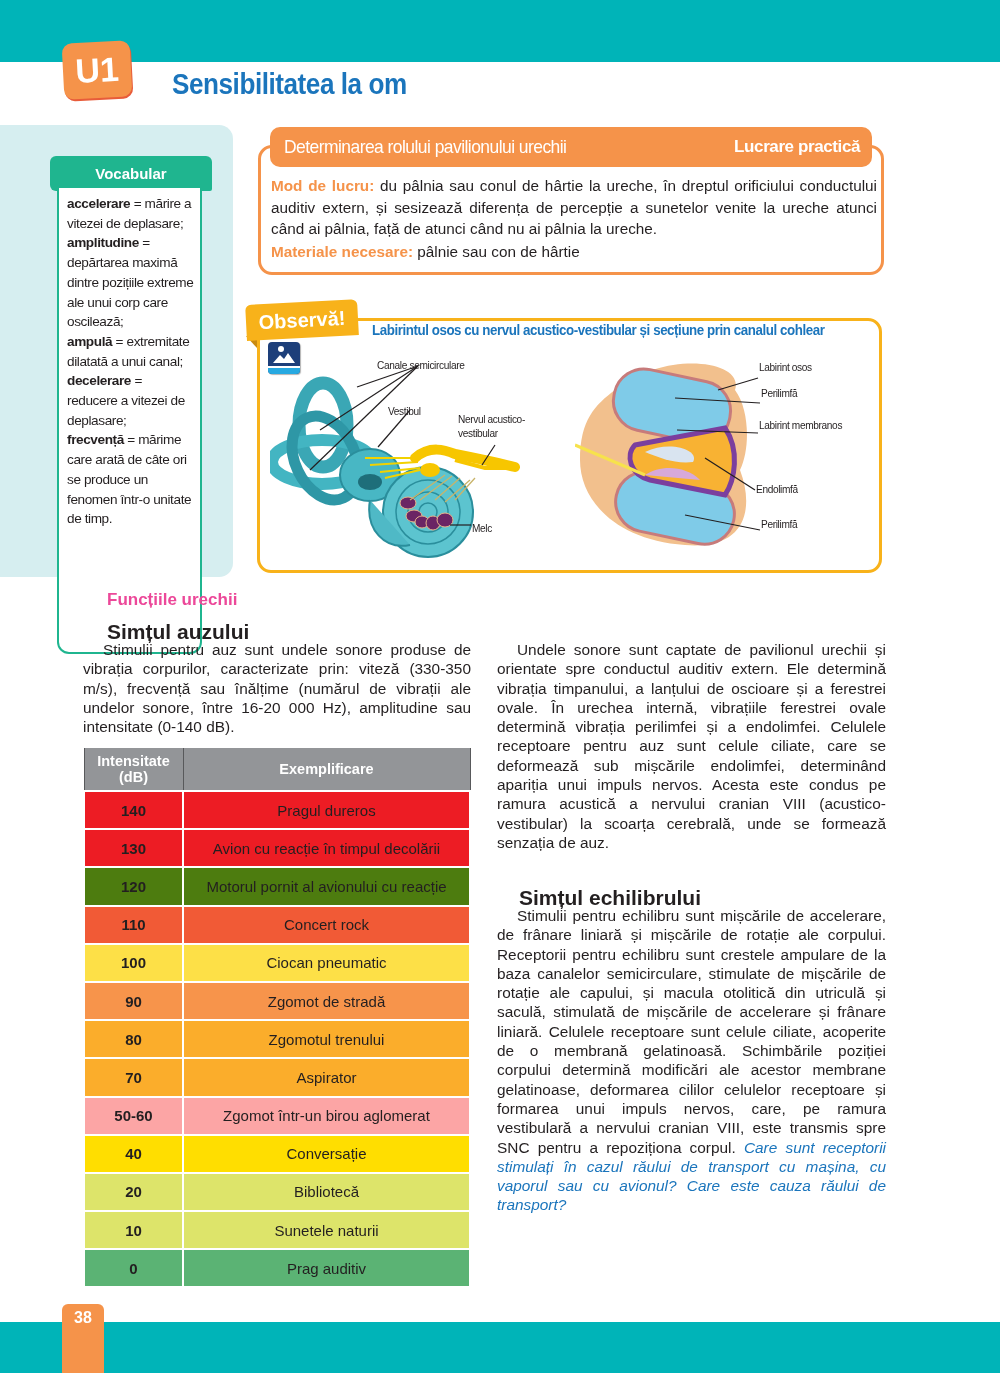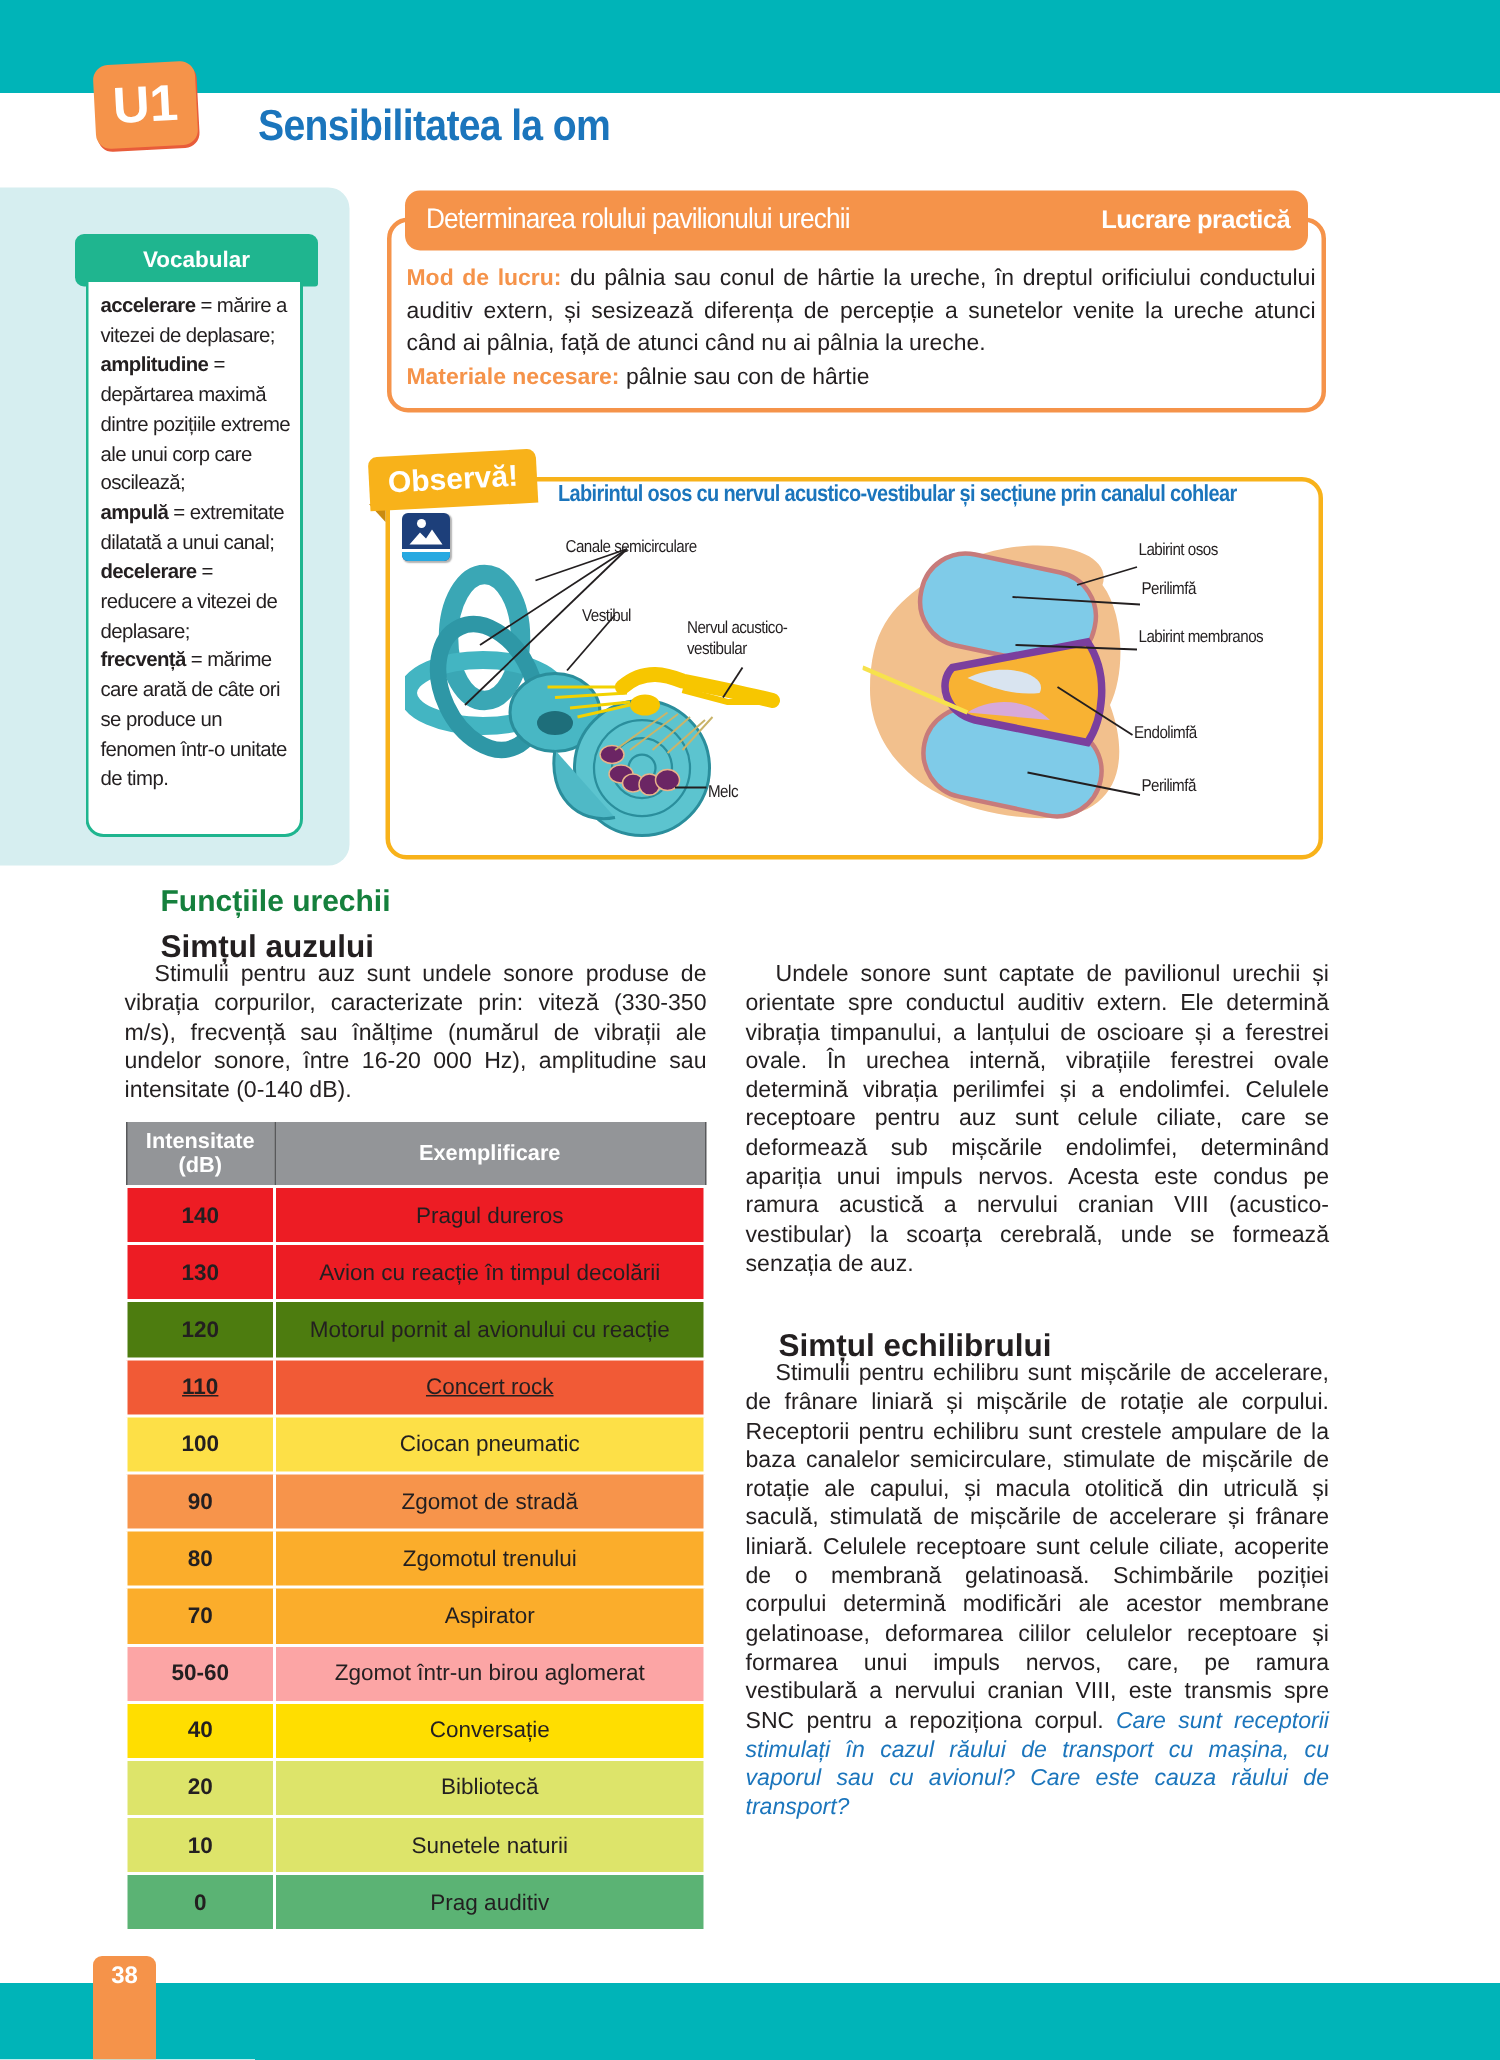--- a/index.html
+++ b/index.html
@@ -5,21 +5,21 @@
   * { box-sizing: border-box; margin: 0; padding: 0; }
   html, body { width: 1000px; height: 1373px; background: #ffffff; overflow: hidden; }
   body { position: relative; font-family: "DejaVu Sans", sans-serif; color: #231f20; }
 
   .top-band { position: absolute; left: 0; top: 0; width: 1000px; height: 62px; background: #00b4b8; }
   .unit-badge { position: absolute; left: 63px; top: 42px; width: 68px; height: 56px; background: #f5934a; border-radius: 10px; transform: rotate(-3deg); color: #fff; font-family: "Liberation Sans", sans-serif; font-weight: bold; font-size: 34px; display: flex; align-items: center; justify-content: center; box-shadow: 1px 2px 0 #e85c3a; }
   .page-title { position: absolute; left: 172px; top: 68px; font-family: "Liberation Sans", sans-serif; font-weight: bold; font-size: 29px; color: #1b75bc; letter-spacing: -0.5px; transform: scaleX(0.9); transform-origin: left; }
 
   .vocab-panel { position: absolute; left: 0; top: 125px; width: 233px; height: 452px; background: #d6eef0; border-radius: 0 14px 14px 0; }
   .vocab-head { position: absolute; left: 50px; top: 156px; width: 162px; height: 35px; background: #1fb58f; border-radius: 6px 6px 2px 6px; color: #fff; font-family: "Liberation Sans", sans-serif; font-weight: bold; font-size: 15px; display: flex; align-items: center; justify-content: center; }
-  .vocab-box { position: absolute; left: 57px; top: 188px; width: 145px; height: 370px; border: 2px solid #1fb58f; border-top: none; border-radius: 0 0 12px 12px; background: #ffffff; padding: 6px 6px 0 8px; font-family: "Liberation Sans", sans-serif; font-size: 13.6px; line-height: 19.7px; color: #231f20; letter-spacing: -0.4px; }
+  .vocab-box { position: absolute; left: 57px; top: 188px; width: 145px; height: 466px; border: 2px solid #1fb58f; border-top: none; border-radius: 0 0 12px 12px; background: #ffffff; padding: 6px 6px 0 8px; font-family: "Liberation Sans", sans-serif; font-size: 13.6px; line-height: 19.7px; color: #231f20; letter-spacing: -0.4px; }
   .vocab-box b { font-weight: bold; }
 
   .practice-box { position: absolute; left: 258px; top: 145px; width: 626px; height: 130px; border: 3px solid #f5934a; border-radius: 14px; }
   .practice-header { position: absolute; left: 270px; top: 127px; width: 602px; height: 40px; background: #f5934a; border-radius: 10px; display: flex; align-items: center; justify-content: space-between; padding: 0 12px 0 14px; color: #fff; font-family: "Liberation Sans", sans-serif; }
   .practice-title { font-size: 19px; letter-spacing: -0.6px; transform: scaleX(0.92); transform-origin: left; white-space: nowrap; }
   .practice-label { font-size: 17px; font-weight: bold; letter-spacing: -0.4px; text-align: center; }
   .practice-body { position: absolute; left: 271px; top: 175px; width: 606px; font-family: "Liberation Sans", sans-serif; font-size: 15.3px; line-height: 21.5px; color: #231f20; }
   .practice-body .k { color: #f5934a; font-weight: bold; }
   .practice-body p { margin-bottom: 1px; }
 
@@ -27,21 +27,21 @@
   .observe-tab { position: absolute; left: 246px; top: 302px; width: 112px; height: 36px; background: #f8b21a; border-radius: 6px 6px 0 0; transform: rotate(-3deg); color: #fff; font-family: "Liberation Sans", sans-serif; font-weight: bold; font-size: 20px; display: flex; align-items: center; justify-content: center; }
   .observe-fold { position: absolute; left: 246px; top: 336px; width: 0; height: 0; border-top: 12px solid #c98a10; border-left: 11px solid transparent; }
   .observe-title { position: absolute; left: 372px; top: 321px; font-family: "Liberation Sans", sans-serif; font-weight: bold; font-size: 15.5px; color: #1b75bc; letter-spacing: -0.5px; transform: scaleX(0.86); transform-origin: left; white-space: nowrap; }
   .image-icon { position: absolute; left: 268px; top: 342px; width: 32px; height: 32px; border-radius: 4px; overflow: hidden; background: #1d3f7a; box-shadow: 1px 1px 1px rgba(0,0,0,0.3); }
   .image-icon .band { position: absolute; left: 0; bottom: 0; width: 100%; height: 8px; background: #27a9e1; border-top: 2px solid #fff; }
 
   .diagram-left { position: absolute; left: 270px; top: 350px; width: 310px; height: 215px; }
   .diagram-right { position: absolute; left: 575px; top: 350px; width: 300px; height: 215px; }
   .dlabel { position: absolute; font-family: "Liberation Sans", sans-serif; font-size: 11.5px; color: #231f20; letter-spacing: -0.4px; white-space: nowrap; transform: scaleX(0.88); transform-origin: left; line-height: 13px; }
 
-  .section-heading { position: absolute; left: 107px; top: 590px; font-family: "Liberation Sans", sans-serif; font-weight: bold; font-size: 20px; color: #15803d; }
+  .section-heading { position: absolute; left: 107px; top: 590px; font-family: "Liberation Sans", sans-serif; font-weight: bold; font-size: 17px; color: #ec4899; }
   .sub-heading { position: absolute; font-family: "Liberation Sans", sans-serif; font-weight: bold; font-size: 21px; color: #231f20; }
   .para { position: absolute; font-family: "Liberation Sans", sans-serif; font-size: 15.4px; line-height: 19.3px; color: #231f20; text-align: justify; text-indent: 20px; }
   .para .q { color: #1b75bc; font-style: italic; }
 
   table.db-table { position: absolute; left: 83px; top: 748px; width: 388px; border-collapse: collapse; font-family: "Liberation Sans", sans-serif; }
   table.db-table th { background: #939598; color: #fff; font-weight: bold; font-size: 14.5px; height: 43px; line-height: 16px; border: 1px solid #58595b; border-top: none; }
   table.db-table td { height: 38.2px; border: 2px solid #ffffff; font-size: 15px; text-align: center; color: #231f20; }
   table.db-table td.val { width: 99px; font-weight: bold; }
 
   .bottom-band { position: absolute; left: 0; top: 1322px; width: 1000px; height: 51px; background: #00b4b8; }
@@ -171,21 +171,21 @@
         <td>Pragul dureros</td>
       </tr>
       <tr style="background: rgb(237, 28, 36);">
         <td class="val">130</td>
         <td>Avion cu reacție în timpul decolării</td>
       </tr>
       <tr style="background: #4d7c0f;">
         <td class="val">120</td>
         <td>Motorul pornit al avionului cu reacție</td>
       </tr>
-      <tr style="background: rgb(241, 90, 54); text-decoration: underline;">
+      <tr style="background: rgb(241, 90, 54);">
         <td class="val">110</td>
         <td>Concert rock</td>
       </tr>
       <tr style="background: #fde047;">
         <td class="val">100</td>
         <td>Ciocan pneumatic</td>
       </tr>
       <tr style="background: rgb(247, 148, 75);">
         <td class="val">90</td>
         <td>Zgomot de stradă</td>

